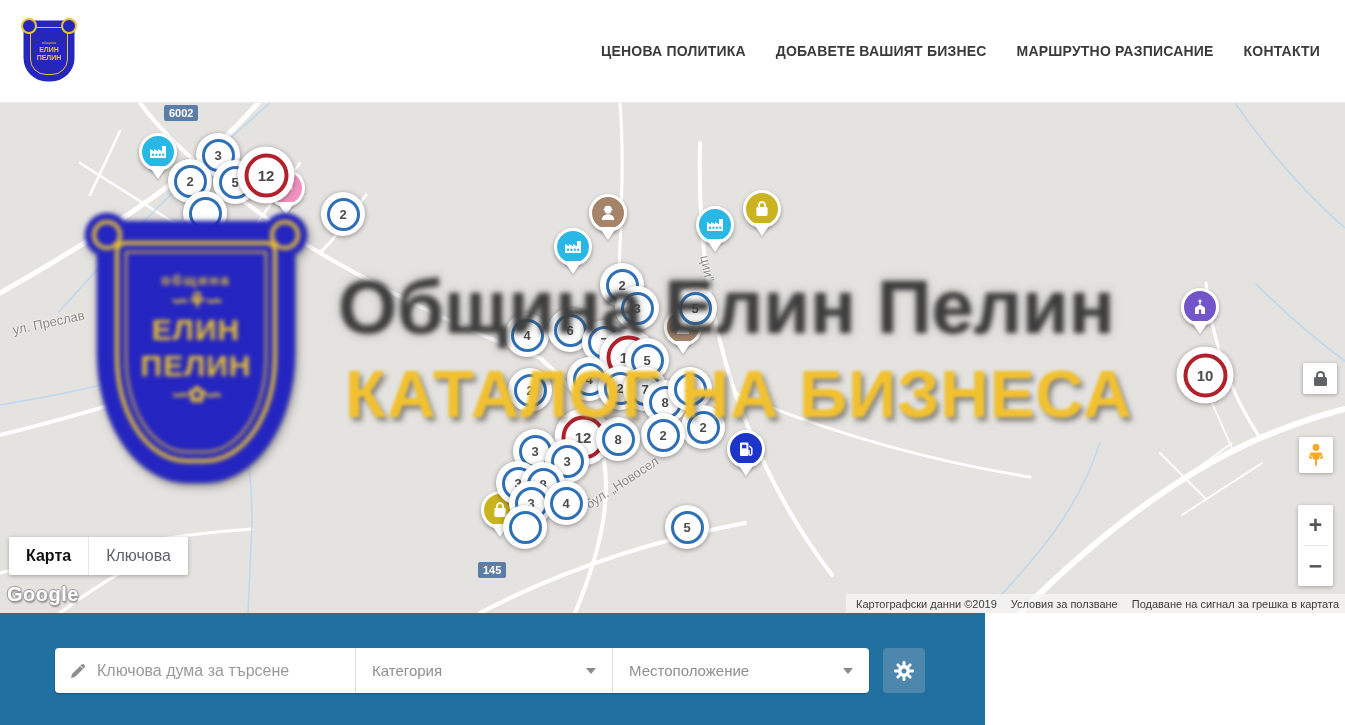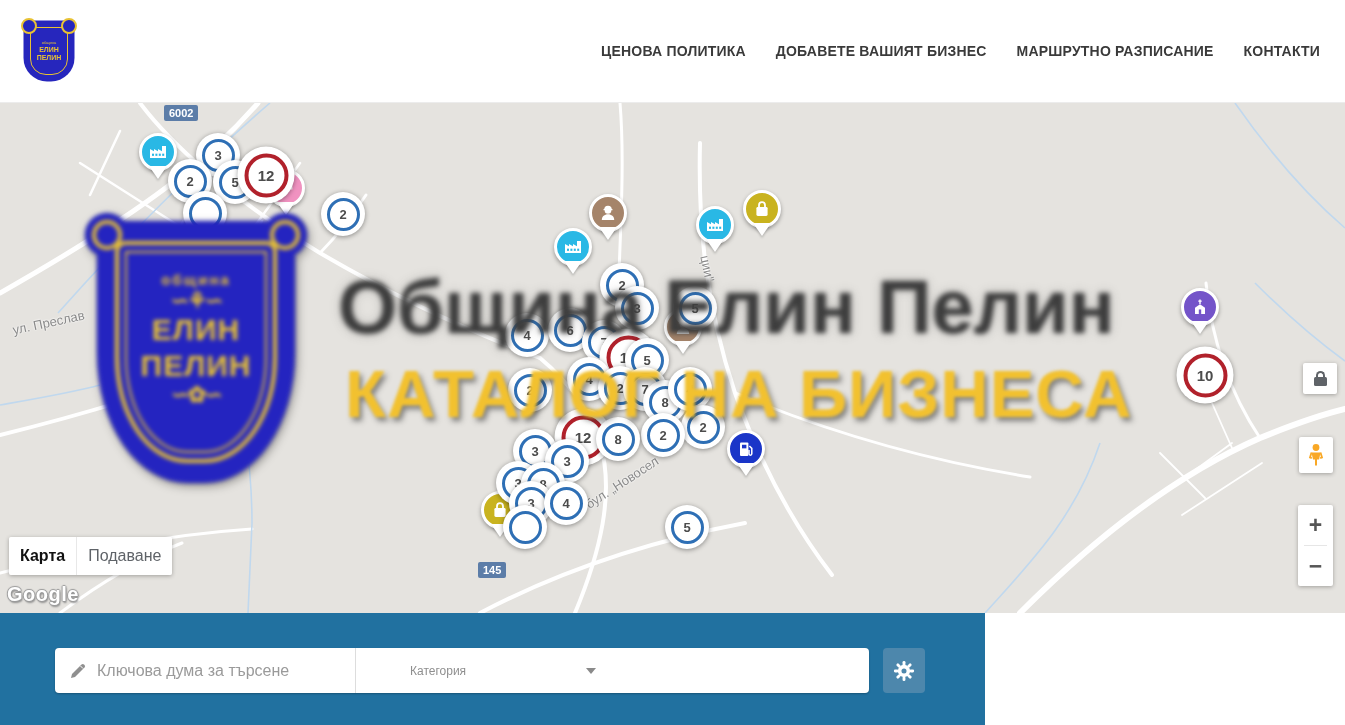--- a/index.html
+++ b/index.html
@@ -70,21 +70,21 @@
               border-radius:10px 10px 72px 72px / 10px 10px 105px 105px;
               display:flex; flex-direction:column; align-items:center; padding-top:26px; gap:4px; }
   .wm-crest .ct1 { font-size:15px; font-weight:bold; color:#e8c233; letter-spacing:2px; }
   .wm-crest .orn { color:#e8c233; font-size:22px; font-weight:bold; letter-spacing:-2px; line-height:18px; }
   .wm-crest .ct2 { font-size:30px; font-weight:bold; color:#e8c233; line-height:32px; letter-spacing:1px; }
 
   
   .maptype { position:absolute; left:9px; top:434px; z-index:5; display:flex;
              box-shadow:0 1px 4px rgba(0,0,0,.3); border-radius:2px; overflow:hidden; }
   .maptype .btn { background:#fff; height:38px; display:flex; align-items:center; justify-content:center;
-             font-size:16px; padding:0 11px; cursor:pointer; }
+             font-size:16px; padding:0 17px; cursor:pointer; }
   .maptype .btn.active { font-weight:bold; color:#111; }
   .maptype .btn.inactive { color:#5f6368; border-left:1px solid #e8e8e8; }
 
   .ctrl-box { position:absolute; z-index:5; background:#fff; box-shadow:0 1px 4px rgba(0,0,0,.3); border-radius:2px; }
   .lock-btn { left:1303px; top:260px; width:34px; height:31px; display:flex; flex-direction:column;
               align-items:center; justify-content:center; cursor:pointer; }
   .lock-shackle { width:9px; height:6px; border:2px solid #5f6368; border-bottom:none; border-radius:5px 5px 0 0; }
   .lock-body { width:13px; height:9px; background:#5f6368; border-radius:1.5px; }
   .pegman-btn { left:1299px; top:334px; width:34px; height:36px; display:flex; align-items:center;
               justify-content:center; cursor:pointer; }
@@ -107,21 +107,21 @@
   .sb-left { width:985px; height:112px; background:#2171a0; position:relative; }
   .field-group { position:absolute; left:55px; top:35px; width:814px; height:45px; background:#fff;
                  border-radius:4px; display:flex; align-items:stretch; box-shadow:0 1px 2px rgba(0,0,0,.25); }
   .field { display:flex; align-items:center; position:relative; }
   .field.keyword { width:300px; padding:0 12px 0 14px; gap:10px; }
   .field.keyword input { border:none; outline:none; flex:1; font-size:16px; color:#555;
                  font-family:"Liberation Sans", sans-serif; }
   .field.keyword input::placeholder { color:#9a9a9a; }
   .field.sel { width:257px; border-left:1px solid #ddd; padding:0 16px; justify-content:space-between;
                cursor:pointer; }
-  .field.sel .val { font-size:12px; color:#8f8f8f;margin-left:38px; }
+  .field.sel .val { font-size:15px; color:#8f8f8f; }
   .arrow-down { width:0; height:0; border-left:5px solid transparent; border-right:5px solid transparent;
                 border-top:6px solid #8a8a8a; }
   .gear-btn { position:absolute; left:883px; top:35px; width:42px; height:45px; background:#4d87ac;
               border:none; border-radius:4px; display:flex; align-items:center; justify-content:center;
               cursor:pointer; }
   .sb-right { width:360px; height:112px; background:#1d5b80; position:relative; }
   .search-btn { position:absolute; left:30px; top:36px; width:305px; height:45px;
               background:linear-gradient(#f0ca33,#e7bd26); border:none; border-bottom:3px solid #cfa51d;
               border-radius:3px; display:flex; align-items:center; justify-content:center; gap:12px;
               font-size:17px; font-weight:bold; color:#fff; letter-spacing:.5px; cursor:pointer;
@@ -407,21 +407,21 @@
       <span class="ct2">ЕЛИН</span>
       <span class="ct2">ПЕЛИН</span>
       <span class="orn">∽✿∽</span>
     </div>
   </div>
   <div class="wm wm-line1">Община Елин Пелин</div>
   <div class="wm wm-line2">КАТАЛОГ НА БИЗНЕСА</div>
 
   <div class="maptype">
     <div class="btn active">Карта</div>
-    <div class="btn inactive">Подаване</div>
+    <div class="btn inactive">Ключова</div>
   </div>
 
   <div class="ctrl-box lock-btn">
     <span class="lock-shackle"></span>
     <span class="lock-body"></span>
   </div>
 
   <div class="ctrl-box pegman-btn">
     <svg width="20" height="24" viewBox="0 0 20 24">
       <circle cx="10" cy="4.5" r="3.4" fill="#f9a825"></circle>
@@ -431,34 +431,43 @@
   </div>
 
   <div class="ctrl-box zoomctrl">
     <div class="zbtn">+</div>
     <div class="zdiv"></div>
     <div class="zbtn">−</div>
   </div>
 
   <div class="google-logo">Google</div>
 
+  <div class="attrib">
+    <span>Картографски данни ©2019</span>
+    <span class="link">Условия за ползване</span>
+    <span class="link">Подаване на сигнал за грешка в картата</span>
+  </div>
 </div>
 
 <div class="searchbar">
   <div class="sb-left">
     <div class="field-group">
       <div class="field keyword">
         <svg width="18" height="18" viewBox="0 0 18 18">
           <path d="M2 16 L3 12 L12.5 2.5 a1.8 1.8 0 012.5 0 l0.5 0.5 a1.8 1.8 0 010 2.5 L6 15z" fill="#8f8f8f"></path>
           <path d="M11.5 4 L14 6.5" stroke="#fff" stroke-width="1"></path>
         </svg>
         <input type="text" placeholder="Ключова дума за търсене" style="">
       </div>
       <div class="field sel">
         <span class="val">Категория</span>
+        <span class="arrow-down"></span>
+      </div>
+      <div class="field sel">
+        <span class="val">Местоположение</span>
         <span class="arrow-down"></span>
       </div>
     </div>
     <button class="gear-btn">
       <svg width="22" height="22" viewBox="0 0 20 20">
         <g fill="#fff">
           <circle cx="10" cy="10" r="5.6"></circle>
           <g>
             <rect x="8.7" y="0.8" width="2.6" height="4.2" rx="1.2"></rect>
             <rect x="8.7" y="15" width="2.6" height="4.2" rx="1.2"></rect>

